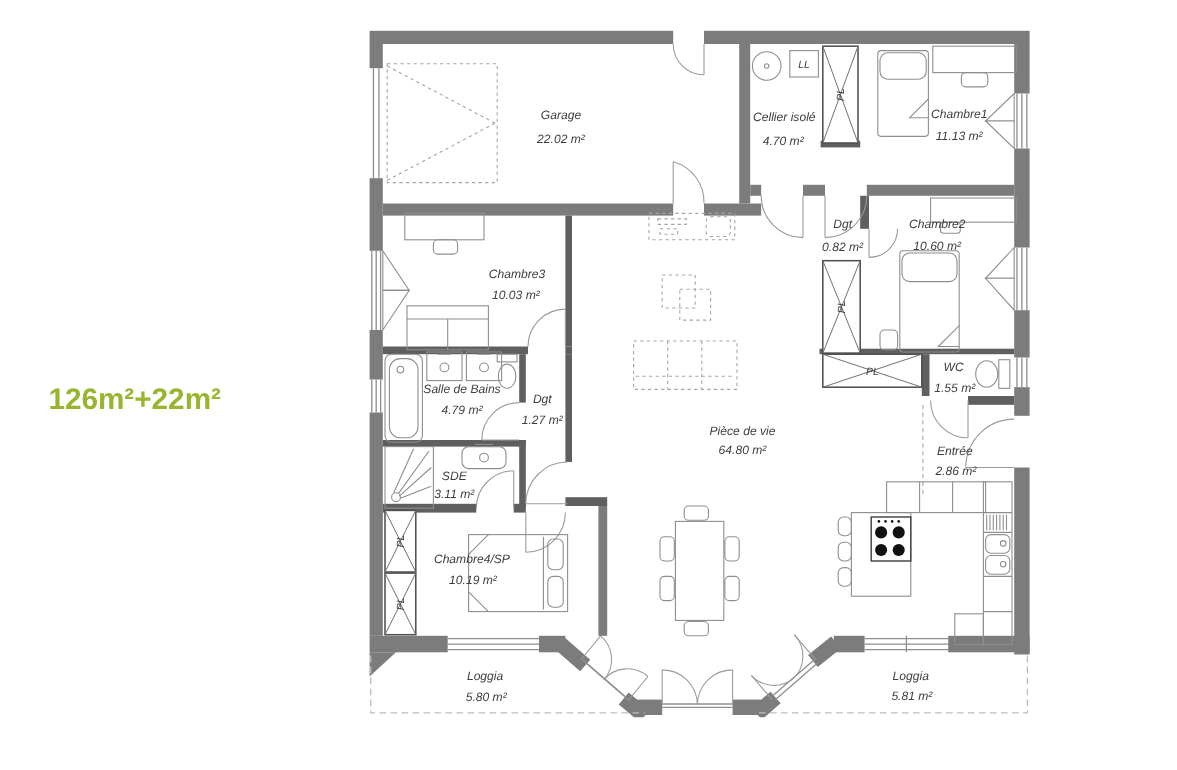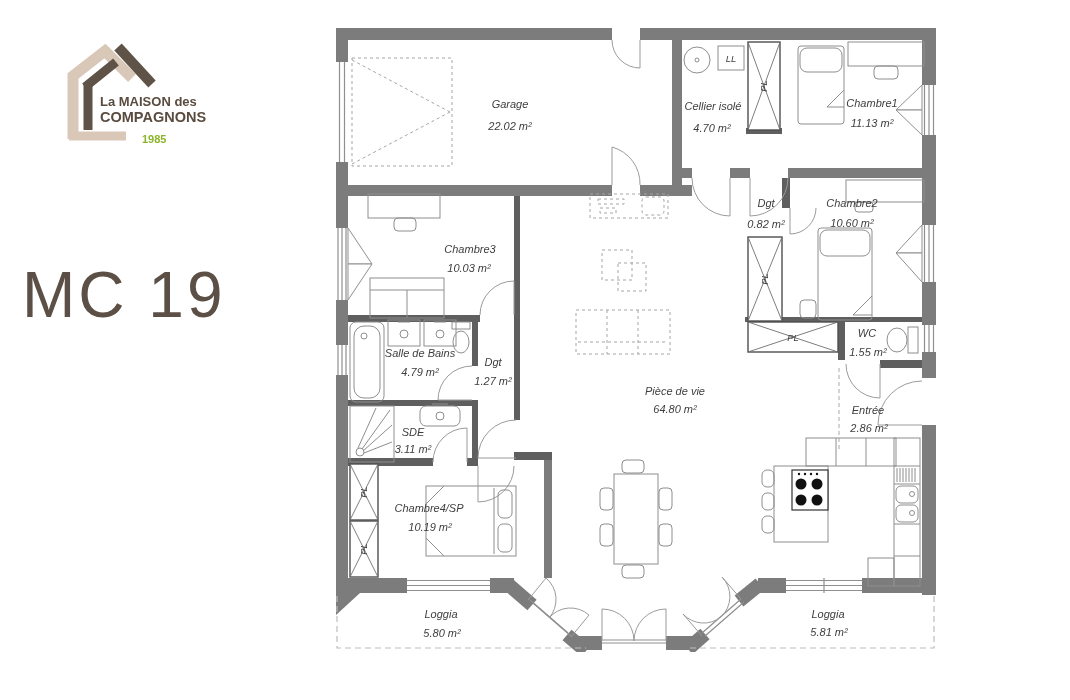--- a/index.html
+++ b/index.html
@@ -29,34 +29,22 @@
   .cook{stroke:#333333;stroke-width:1.2;fill:#ffffff;}
   .logo-t1{font-family:"Liberation Sans",sans-serif;font-size:13px;font-weight:700;fill:#5a4b3f;}
   .logo-t2{font-family:"Liberation Sans",sans-serif;font-size:14.5px;font-weight:700;fill:#5a4b3f;}
   .logo-yr{font-family:"Liberation Sans",sans-serif;font-size:11px;font-weight:700;fill:#8cb42a;}
 </style>
 </head>
 <body>
 
 <div class="canvas">
 
-  <div class="logo-box">
-    <svg width="150" height="118" viewBox="0 0 150 118">
-      <path d="M13,101 L13,38 L45,13 L72,40" stroke="#d9c8b8" stroke-width="11" fill="none"></path>
-      <line x1="9" y1="98" x2="66" y2="98" stroke="#d9c8b8" stroke-width="9"></line>
-      <line x1="28" y1="92" x2="28" y2="46" stroke="#5f5347" stroke-width="9"></line>
-      <line x1="25" y1="49" x2="56" y2="24" stroke="#5f5347" stroke-width="9"></line>
-      <line x1="58" y1="9" x2="92" y2="46" stroke="#5f5347" stroke-width="10"></line>
-      <text x="40" y="68" class="logo-t1">La MAISON des</text>
-      <text x="40" y="84" class="logo-t2">COMPAGNONS</text>
-      <text x="82" y="105" class="logo-yr">1985</text>
-    </svg>
-  </div>
-
-  <div class="plan-code">MC 19</div>
+
+  <div class="plan-surface">126m²+22m²</div>
 
   <div class="plan-wrap">
   <svg width="612" height="632" viewBox="330 20 612 632">
 
     <g>
       <rect class="wall" x="336" y="28" width="276" height="12"></rect>
       <rect class="wall" x="640" y="28" width="296" height="12"></rect>
       <rect class="wall" x="922" y="40" width="14" height="45"></rect>
       <rect class="wall" x="922" y="135" width="14" height="90"></rect>
       <rect class="wall" x="922" y="282" width="14" height="43"></rect>

